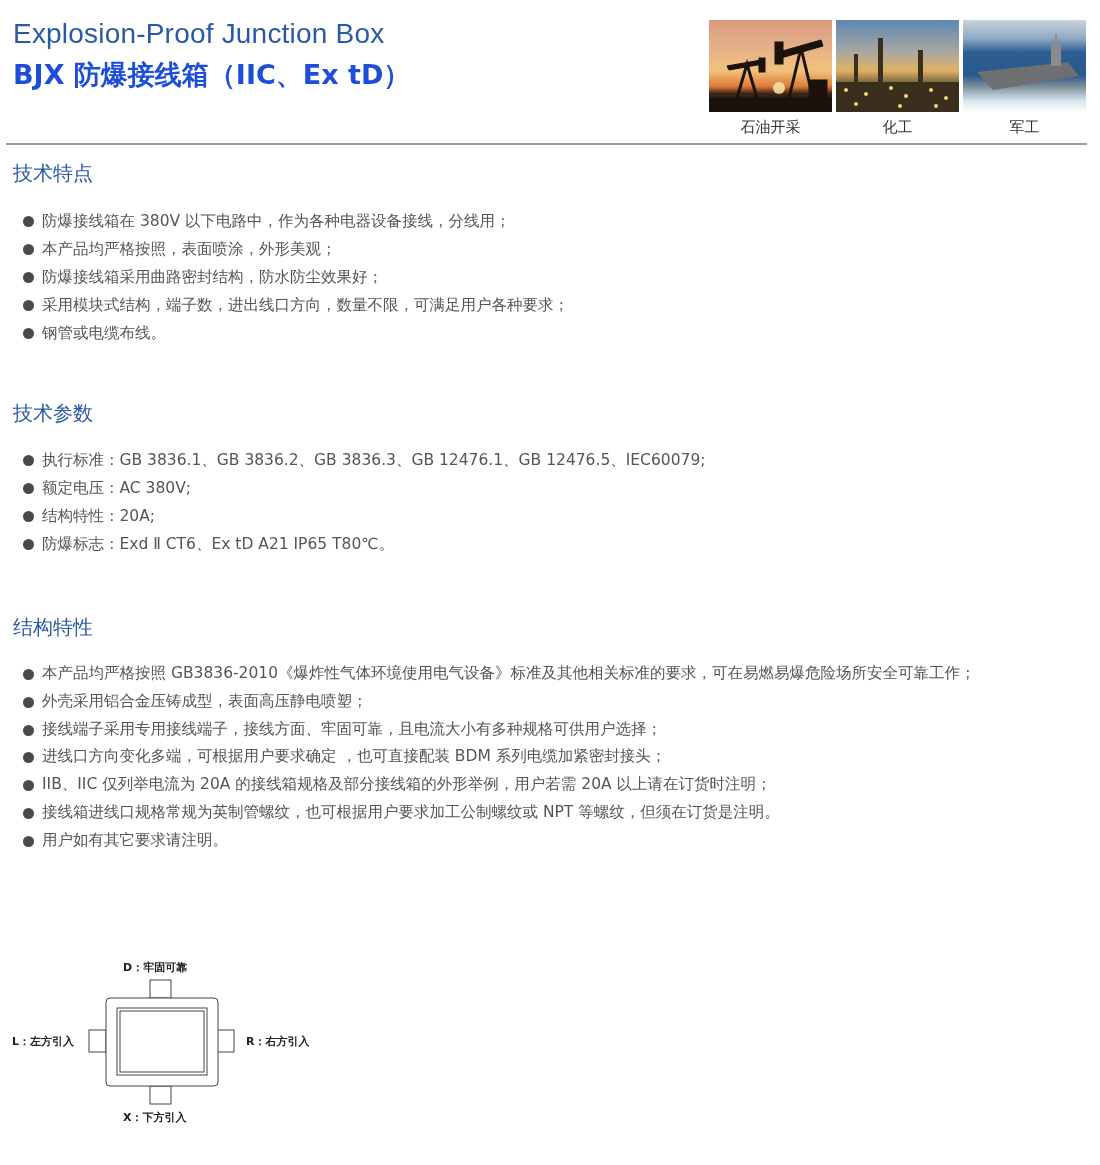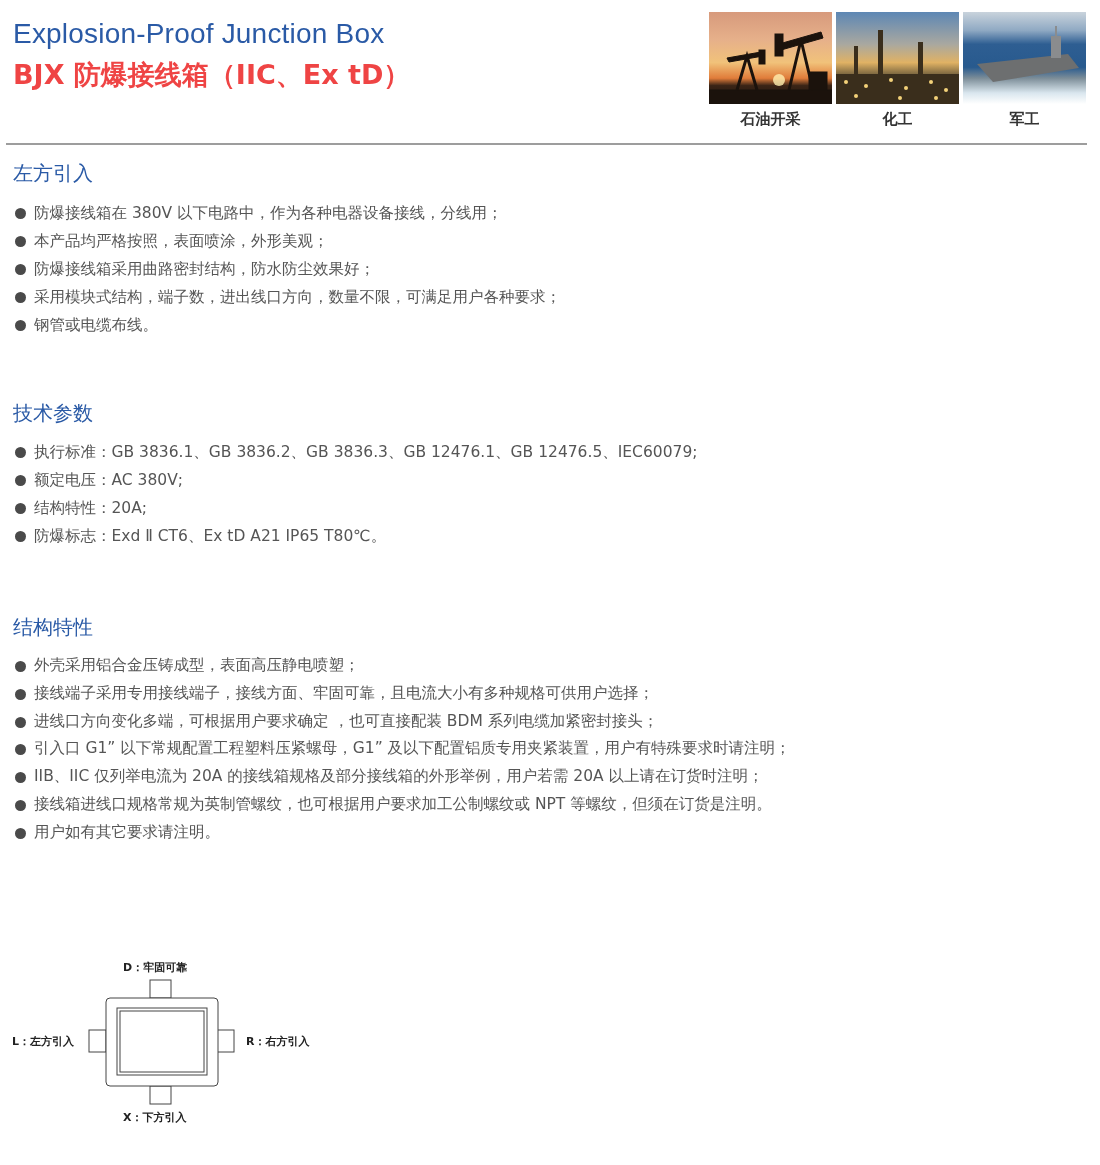--- a/index.html
+++ b/index.html
@@ -1,30 +1,30 @@
 <!DOCTYPE html>
 <html><head>
 <meta charset="utf-8">
 <style>
   html, body { margin:0; padding:0; background:#ffffff; }
   body { width:1100px; height:1165px; position:relative; overflow:hidden;
          font-family:"DejaVu Sans","Liberation Sans",sans-serif; color:#555; }
   .title-en { position:absolute; left:13px; top:18px; font-size:28px; color:#2a5aa6;
               font-family:"Liberation Sans","DejaVu Sans",sans-serif; letter-spacing:0.2px;text-align:center; }
-  .title-cn { position:absolute; left:13px; top:57px; font-size:27px; font-weight:bold; color:#ef4444;
+  .title-cn { position:absolute; left:13px; top:57px; font-size:27px; font-weight:bold; color:#1d4ed8;
               font-family:"DejaVu Sans",sans-serif; }
-  .photos { position:absolute; left:709px; top:12px; width:378px; height:118px;font-weight:bold; }
+  .photos { position:absolute; left:709px; top:20px; width:378px; height:118px; }
   .photo { position:absolute; top:0; width:123px; height:92px; overflow:hidden; }
   .photo-label { position:absolute; top:98px; width:123px; text-align:center; font-size:15px; color:#333; }
   .p1 { left:0; background:linear-gradient(180deg,#d79a7c 0%,#e6b08a 30%,#f1c27a 55%,#e07c3a 72%,#3a2416 80%,#1a120c 100%); }
   .p2 { left:127px; background:linear-gradient(180deg,#5d87b4 0%,#a9a8a0 35%,#e0b264 55%,#6a5a3a 70%,#b28a3e 85%,#3a2e1c 100%); }
   .p3 { left:254px; background:linear-gradient(180deg,#c9d3dc 0%,#8fa9c3 20%,#2e5e92 35%,#285a8e 60%,#7c8d98 72%,#d9e6ee 88%,#ffffff 100%); }
   .divider { position:absolute; left:6px; top:143px; width:1081px; height:2px; background:#9d9d9d; }
   .sec-title { position:absolute; left:13px; font-size:20px; color:#2a5aa6; }
-  ul.bullets { position:absolute; left:14px; margin:0; padding:0; list-style:none; }
+  ul.bullets { position:absolute; left:14px; margin:8px; padding:0; list-style:none; }
   ul.bullets li { position:relative; padding-left:20px; font-size:15.5px; line-height:28px; color:#555; white-space:nowrap; }
   ul.bullets li::before { content:""; position:absolute; left:1px; top:9px; width:11px; height:11px;
                           border-radius:50%; background:#4a4a4a; }
   ul.tight li { line-height:27.8px; }
   .diagram { position:absolute; left:0; top:950px; width:330px; height:185px; }
   .dlabel { position:absolute; font-size:11px; font-weight:bold; color:#222; white-space:nowrap; }
 </style>
 </head>
 <body>
 
@@ -77,43 +77,43 @@
       <rect x="92" y="14" width="2" height="12" fill="#8a8c8e"></rect>
     </svg>
   </div>
   <div class="photo-label" style="left:0">石油开采</div>
   <div class="photo-label" style="left:127px">化工</div>
   <div class="photo-label" style="left:254px">军工</div>
 </div>
 
 <div class="divider"></div>
 
-<div class="sec-title" style="top:160px">左方引入</div>
+<div class="sec-title" style="top:160px">技术特点</div>
 <ul class="bullets" style="top:199px">
   <li>防爆接线箱在 380V 以下电路中，作为各种电器设备接线，分线用；</li>
   <li>本产品均严格按照，表面喷涂，外形美观；</li>
   <li>防爆接线箱采用曲路密封结构，防水防尘效果好；</li>
   <li>采用模块式结构，端子数，进出线口方向，数量不限，可满足用户各种要求；</li>
   <li>钢管或电缆布线。</li>
 </ul>
 
 <div class="sec-title" style="top:400px">技术参数</div>
 <ul class="bullets" style="top:438px">
   <li>执行标准：GB 3836.1、GB 3836.2、GB 3836.3、GB 12476.1、GB 12476.5、IEC60079;</li>
   <li>额定电压：AC 380V;</li>
   <li>结构特性：20A;</li>
   <li>防爆标志：Exd Ⅱ CT6、Ex tD A21 IP65 T80℃。</li>
 </ul>
 
 <div class="sec-title" style="top:614px">结构特性</div>
 <ul class="bullets tight" style="top:652px">
+  <li>本产品均严格按照 GB3836-2010《爆炸性气体环境使用电气设备》标准及其他相关标准的要求，可在易燃易爆危险场所安全可靠工作；</li>
   <li>外壳采用铝合金压铸成型，表面高压静电喷塑；</li>
   <li>接线端子采用专用接线端子，接线方面、牢固可靠，且电流大小有多种规格可供用户选择；</li>
   <li>进线口方向变化多端，可根据用户要求确定 ，也可直接配装 BDM 系列电缆加紧密封接头；</li>
-  <li>引入口 G1” 以下常规配置工程塑料压紧螺母，G1” 及以下配置铝质专用夹紧装置，用户有特殊要求时请注明；</li>
   <li>IIB、IIC 仅列举电流为 20A 的接线箱规格及部分接线箱的外形举例，用户若需 20A 以上请在订货时注明；</li>
   <li>接线箱进线口规格常规为英制管螺纹，也可根据用户要求加工公制螺纹或 NPT 等螺纹，但须在订货是注明。</li>
   <li>用户如有其它要求请注明。</li>
 </ul>
 
 <div class="diagram">
   <svg width="330" height="185" viewBox="0 0 330 185" style="position:absolute;left:0;top:0">
     <g fill="#fff" stroke="#444" stroke-width="1">
       <rect x="150" y="30" width="21" height="18"></rect>
       <rect x="150" y="136" width="21" height="18"></rect>

